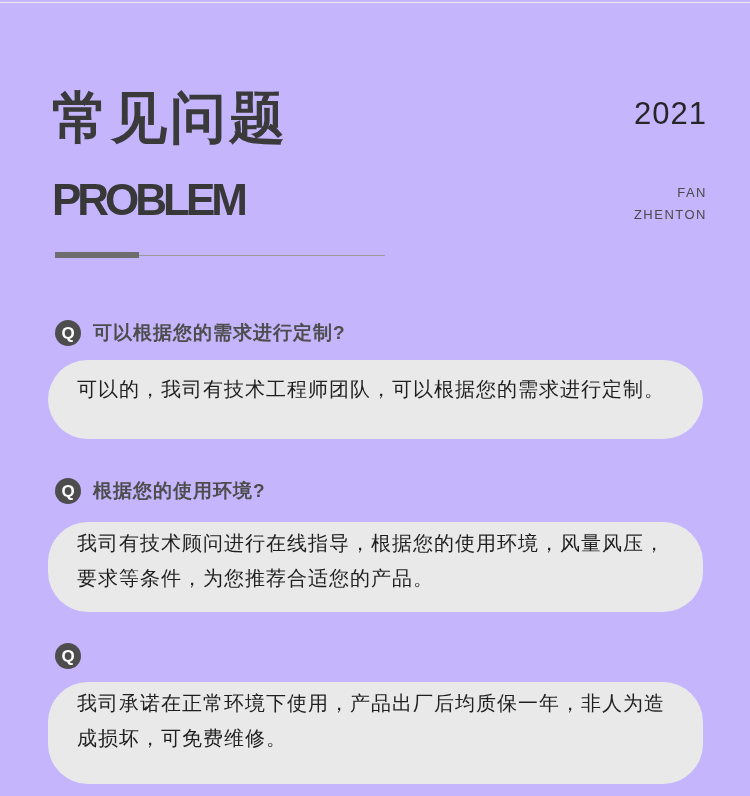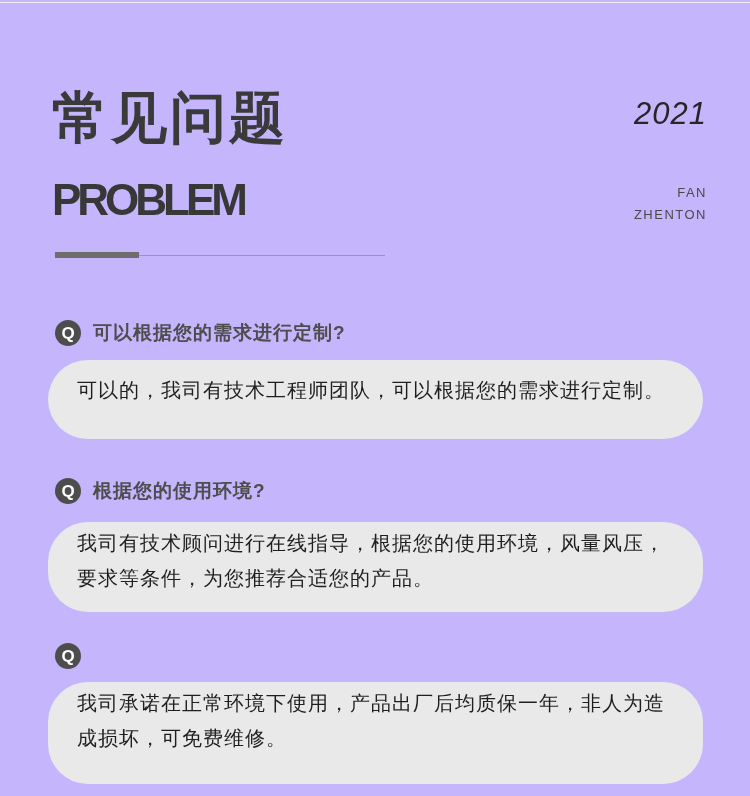--- a/index.html
+++ b/index.html
@@ -70,21 +70,20 @@
     top: 97px;
     right: 43px;
     text-align: right;
   }
   .year {
     font-size: 31px;
     font-weight: 400;
     color: #262626;
     letter-spacing: 1px;
     line-height: 34px;
-    font-style: italic;
   }
   .brand {
     margin-top: 51px;
     font-size: 13px;
     color: #4a4a4a;
     letter-spacing: 1.5px;
     line-height: 22px;
   }
 
   
@@ -132,20 +131,21 @@
     font-size: 20px;
     line-height: 35px;
     letter-spacing: 1px;
     color: #1f1f1f;
     word-break: break-all;
   }
   .faq-item:nth-child(1) .answer {
     margin-top: 14px;
     padding-top: 13px;
     padding-bottom: 31px;
+    font-family: Liberation Mono, monospace;
   }
   .faq-item:nth-child(3) .answer {
     margin-top: 13px;
     padding-bottom: 28px;
   }
 </style>
 </head>
 <body>
 
 <div class="page">

